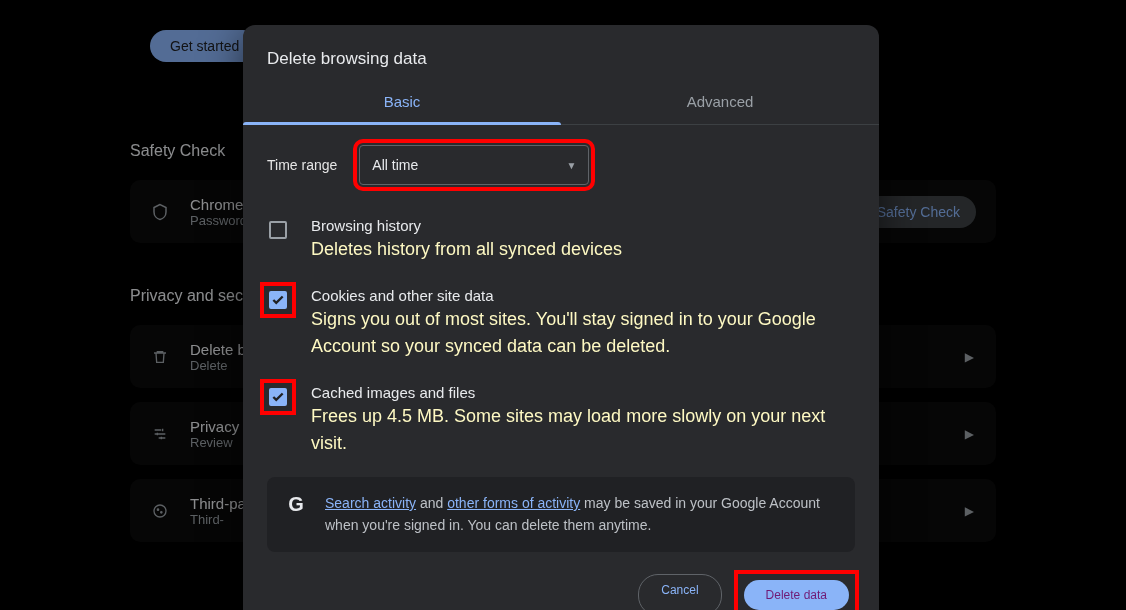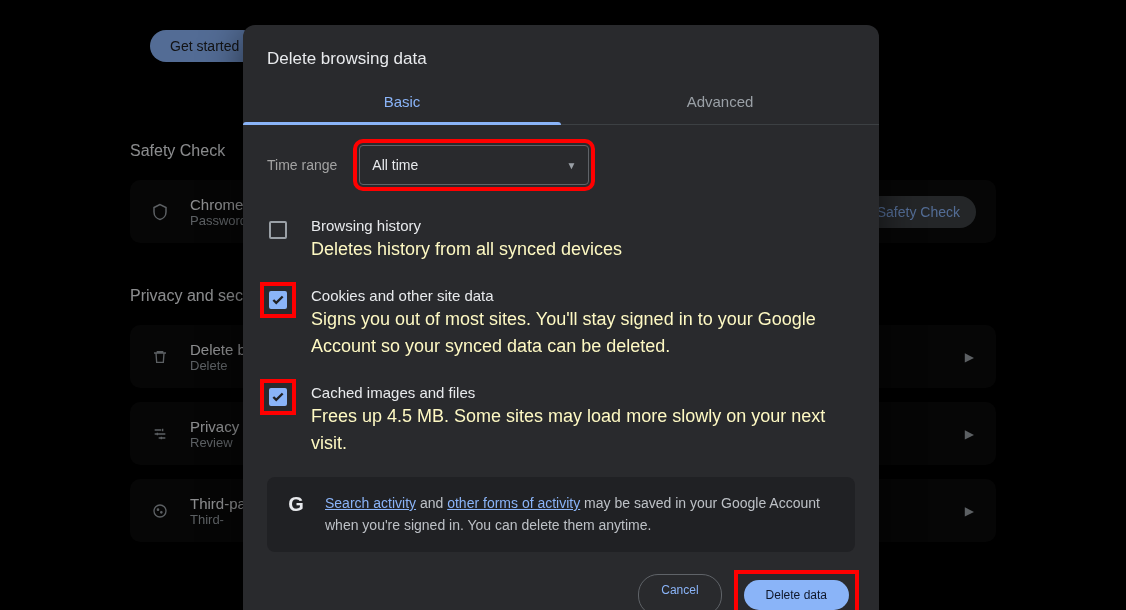--- a/index.html
+++ b/index.html
@@ -21,21 +21,21 @@
   .modal { position: absolute; left: 243px; top: 25px; width: 636px; background: #292a2d; border-radius: 12px; box-shadow: 0 8px 40px rgba(0,0,0,0.6); display:flex; flex-direction:column; }
   .modal-header { padding: 24px 24px 10px 24px; }
   .modal-title { font-size: 17px; color: #e8eaed; font-weight: 400; }
   .tabs { display:flex; border-bottom: 1px solid #3c4043; }
   .tab { flex:1; text-align:center; padding: 14px 0; font-size:15px; font-weight:500; color:#9aa0a6; position:relative; cursor:pointer; }
   .tab.active { color:#8ab4f8; }
   .tab.active::after { content:''; position:absolute; left:0; right:0; bottom:-1px; height:3px; background:#8ab4f8; border-radius:3px 3px 0 0; }
 
   .modal-body { padding: 20px 24px 0 24px; }
   .time-row { display:flex; align-items:center; gap:22px; margin-bottom: 22px; }
-  .time-label { font-size:14px; color:#a3a3a3; }
+  .time-label { font-size:14px; color:#e5e5e5; }
   .time-select { flex: 0 0 230px; border:1px solid #5f6368; background:transparent; color:#e8eaed; padding:8px 12px; display:flex; justify-content:space-between; align-items:center; font-size:14px; border-radius:4px; height:40px; cursor:pointer; }
   .time-select .dd-icon { font-size:10px; color:#9aa0a6; }
 
   .highlight-box { outline: 4px solid #ff0000; outline-offset: 2px; }
 
   .check-item { display:flex; gap:22px; padding: 10px 0 14px 0; align-items:flex-start; }
   .check-item .cb-wrap { width:22px; height:22px; flex-shrink:0; display:flex; align-items:center; justify-content:center; margin-top:2px; }
   .checkbox { width:18px; height:18px; border:2px solid #9aa0a6; border-radius:2px; display:flex; align-items:center; justify-content:center; background:transparent; cursor:pointer; }
   .checkbox.checked { background:#8ab4f8; border-color:#8ab4f8; }
   .checkbox.checked svg { width:14px; height:14px; }
@@ -43,21 +43,21 @@
   .check-texts .ct-desc { font-size:18px; color:#fef9c3; line-height:1.5; }
 
   .info-box { background:#202124; border-radius:8px; padding: 16px 18px; display:flex; gap:18px; align-items:flex-start; margin-top:6px; }
   .info-box .g-icon { font-family: 'Product Sans', Arial; font-size:20px; font-weight:bold; color:#e8eaed; width:22px; text-align:center; flex-shrink:0; }
   .info-box .info-text { font-size:14px; color:#bdc1c6; line-height:1.55; }
   .info-box .info-text a { color:#8ab4f8; text-decoration:underline; cursor:pointer; }
 
   .modal-actions { display:flex; justify-content:flex-end; gap:16px; padding: 22px 24px 24px; }
   .btn { padding: 8px 22px; border-radius: 20px; font-size:12px; font-weight:500; cursor:pointer; }
   .btn-cancel { border:1px solid #5f6368; color:#8ab4f8; background:transparent; }
-  .btn-primary { background:#8ab4f8; color:#0f172a; border:none; }
+  .btn-primary { background:#8ab4f8; color:#701a75; border:none; }
 
   
   .hl-wrap { outline:4px solid #ff0000; padding:5px; display:inline-flex; }
 </style>
 </head>
 <body>
 
 <div class="bg-page">
   <div class="get-started-btn">Get started</div>
 

